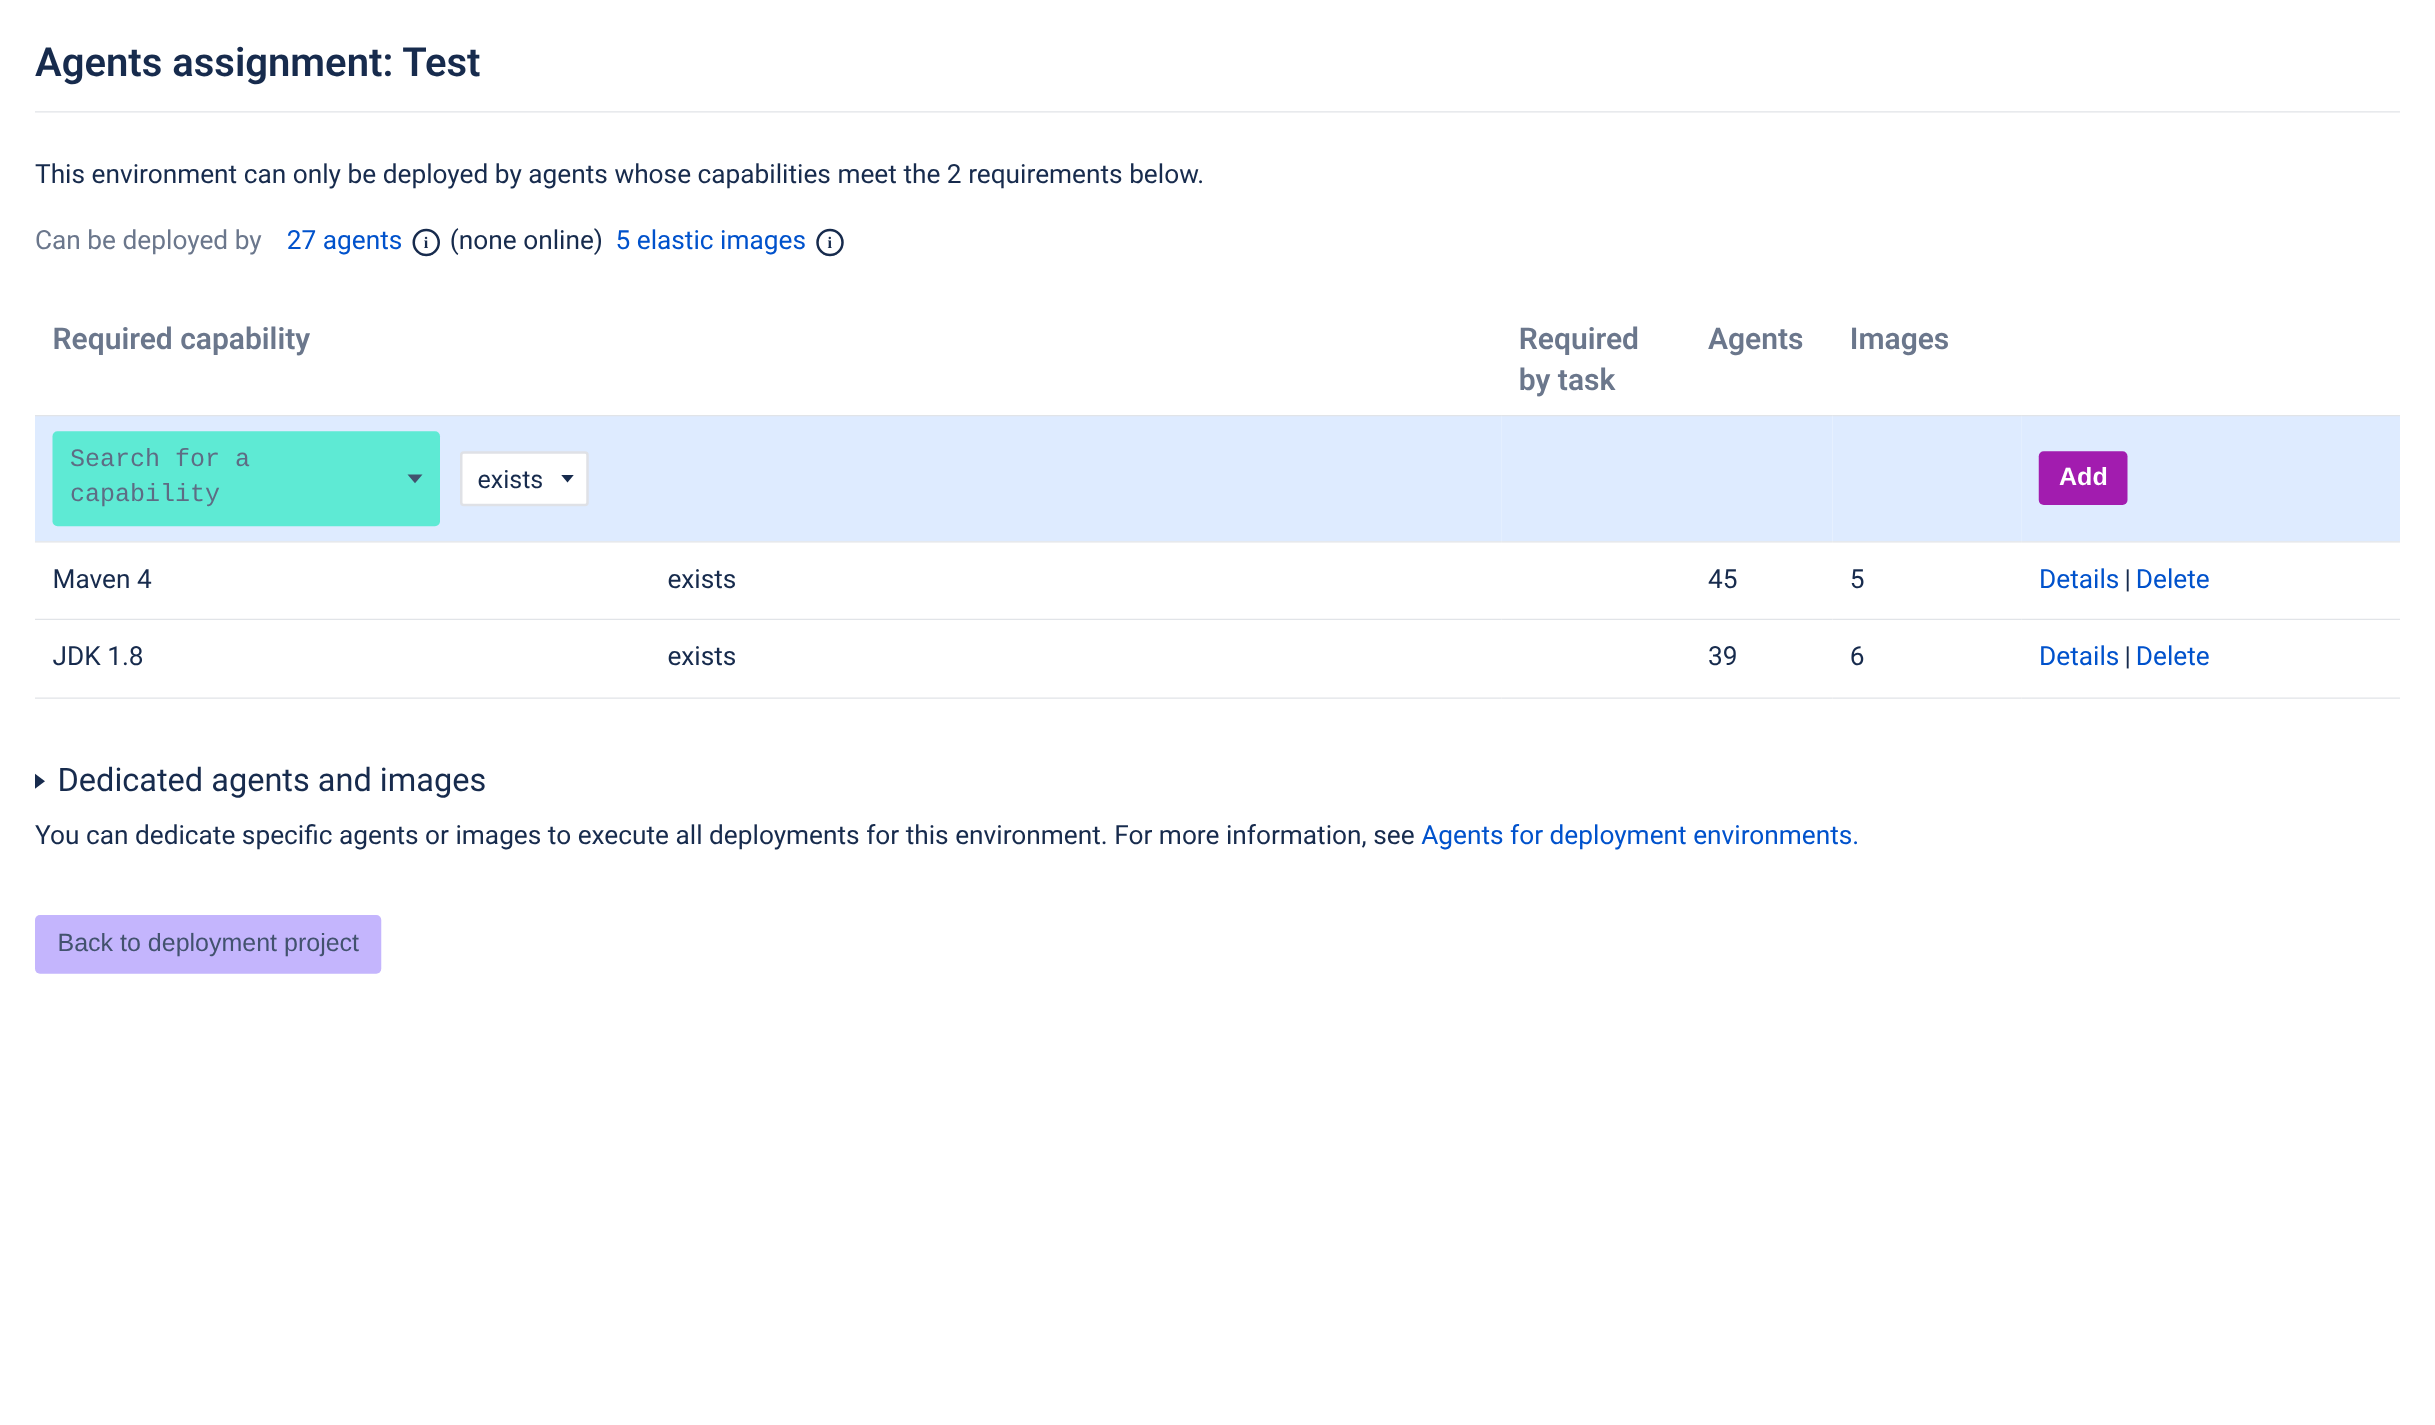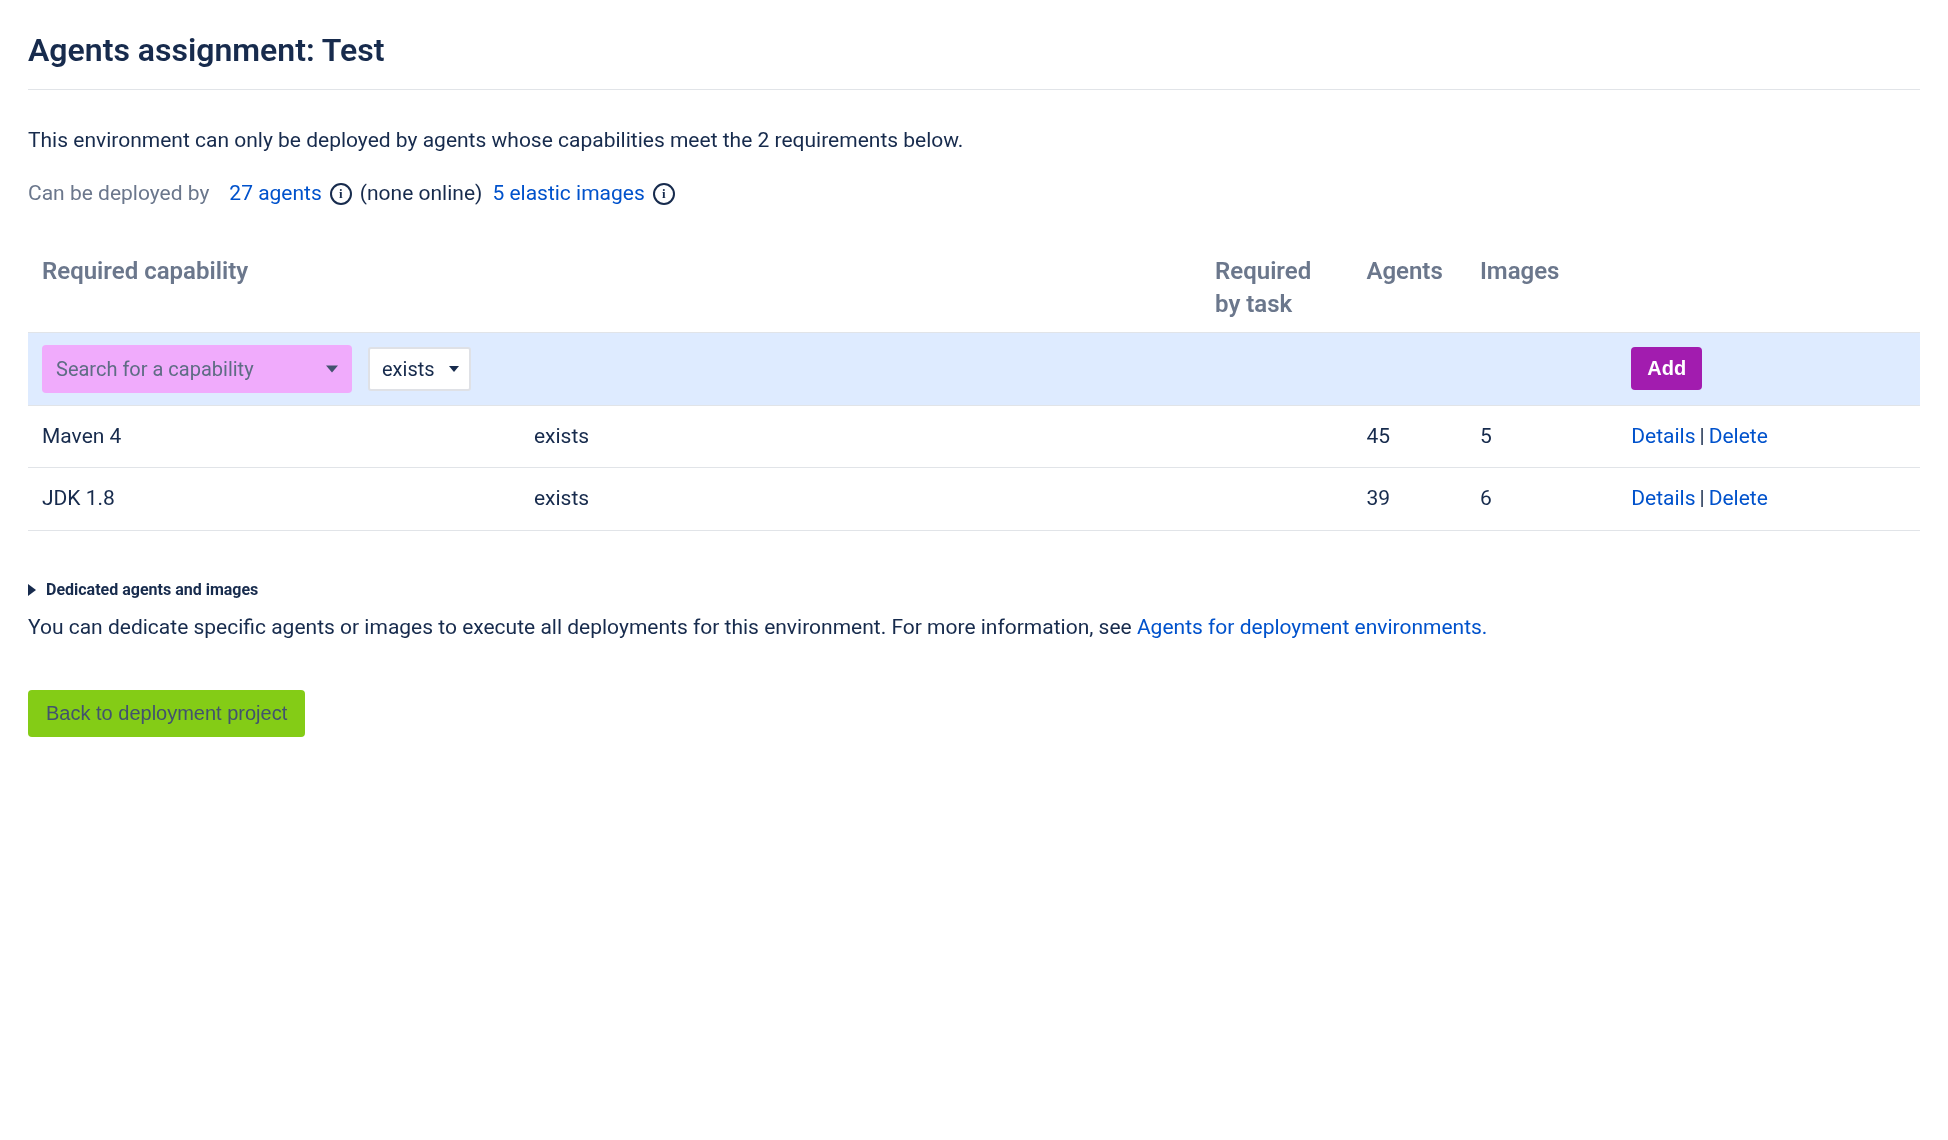--- a/index.html
+++ b/index.html
@@ -91,27 +91,28 @@
     border-top: 1px solid #e1e4e8;
   }
   .filter-row td {
     background: #deebff;
     padding: 12px 14px;
   }
   .search-box {
     position: relative;
     display: inline-flex;
     align-items: center;
-    background: #f0abfc;
+    background: #5eead4;
     border-radius: 4px;
     padding: 10px 40px 10px 14px;
     width: 310px;
     color: #5e6c84;
     cursor: pointer;
     font-size: 20px;
+    font-family: Liberation Mono, monospace;
   }
   .caret-down {
     position: absolute;
     right: 14px;
     top: 50%;
     transform: translateY(-50%);
     width: 0; height: 0;
     border-left: 6px solid transparent;
     border-right: 6px solid transparent;
     border-top: 7px solid #42526e;
@@ -159,33 +160,33 @@
     gap: 10px;
     cursor: pointer;
   }
   .chevron-right {
     width: 0; height: 0;
     border-top: 6px solid transparent;
     border-bottom: 6px solid transparent;
     border-left: 8px solid #172b4d;
   }
   .section-title {
-    font-size: 16px;
-    font-weight: 700;
+    font-size: 26px;
+    font-weight: 400;
     color: #172b4d;
   }
   .section-body {
     margin-top: 12px;
     font-size: 21px;
     color: #172b4d;
   }
   .back-btn {
     margin-top: 48px;
     display: inline-block;
-    background: #84cc16;
+    background: #c4b5fd;
     color: #42526e;
     border: none;
     border-radius: 4px;
     padding: 12px 18px;
     font-size: 20px;
     cursor: pointer;
   }
   col.c-cap   { width: 26%; }
   col.c-cond  { width: 36%; }
   col.c-req   { width: 8%; }

